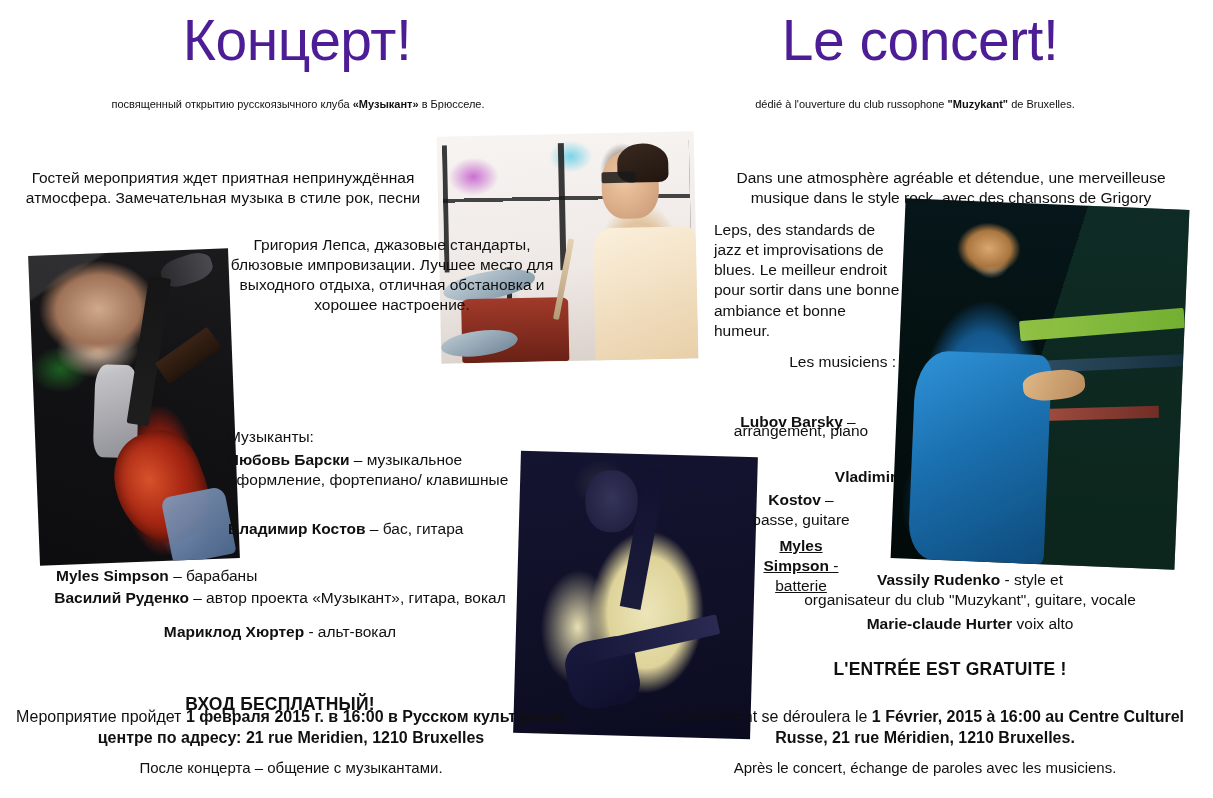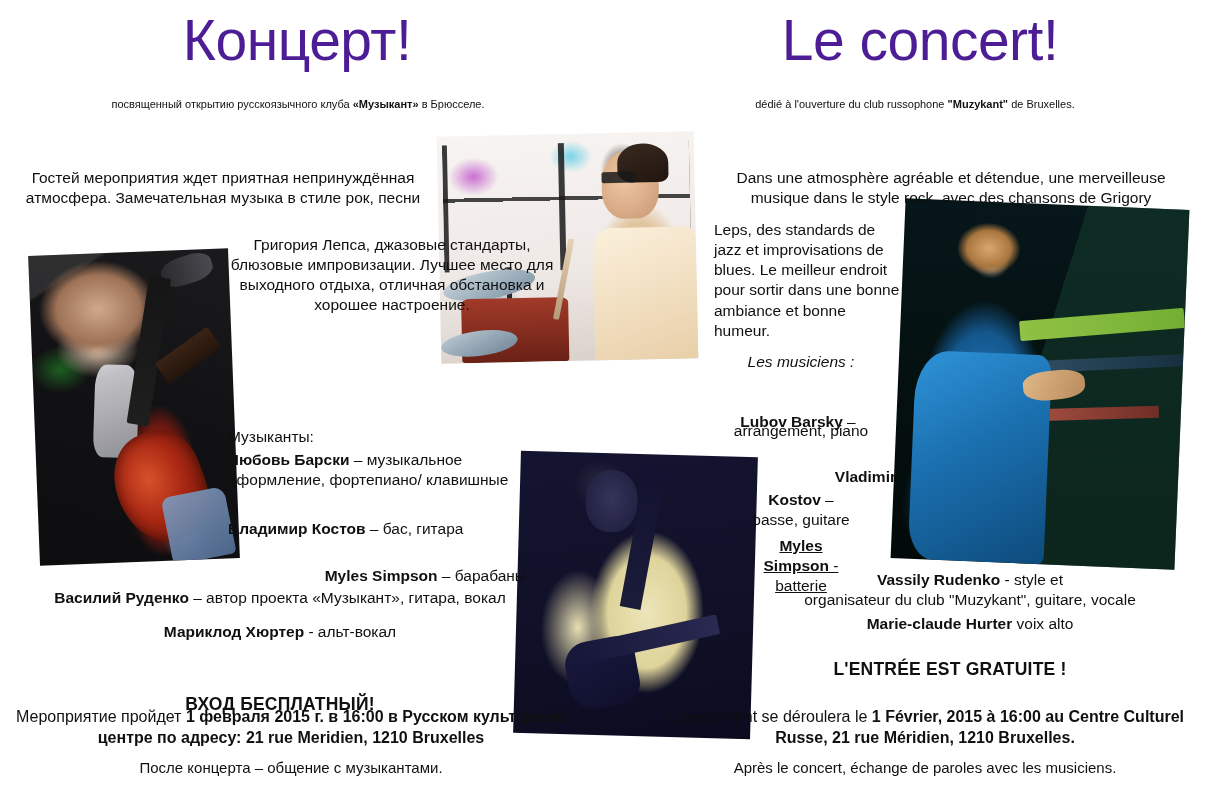--- a/index.html
+++ b/index.html
@@ -190,33 +190,33 @@
   .after{font-size:15px;}
 
   
   #title-ru{left:62px;top:12px;width:470px;text-align:center;}
   #lead-ru{left:28px;top:97px;width:540px;text-align:center;}
   #para-ru-1{left:8px;top:168px;width:430px;text-align:center;}
   #para-ru-2{left:222px;top:235px;width:340px;text-align:center;}
   #musicians-ru-head{left:228px;top:427px;width:300px;text-align:left;}
   #musicians-ru-1{left:228px;top:450px;width:286px;text-align:left;}
   #musicians-ru-2{left:228px;top:519px;width:300px;text-align:left;}
-  #musicians-ru-3{left:66px;top:566px;width:460px;text-align:right;}
+  #musicians-ru-3{left:56px;top:566px;width:460px;text-align:left;}
   #musicians-ru-4{left:0px;top:588px;width:560px;text-align:center;}
   #musicians-ru-5{left:20px;top:622px;width:520px;text-align:center;}
   #free-ru{left:20px;top:693px;width:520px;text-align:center;}
   #where-ru{left:6px;top:707px;width:570px;text-align:center;}
   #after-ru{left:6px;top:758px;width:570px;text-align:center;}
 
   
   #title-fr{left:700px;top:12px;width:440px;text-align:center;}
   #lead-fr{left:630px;top:97px;width:570px;text-align:center;}
   #para-fr-1{left:716px;top:168px;width:470px;text-align:center;}
   #para-fr-2{left:714px;top:220px;width:190px;text-align:left;}
-  #musicians-fr-head{left:706px;top:352px;width:190px;text-align:center;font-style:italic;}
+  #musicians-fr-head{left:706px;top:352px;width:190px;text-align:right;}
   #musicians-fr-1{left:700px;top:375px;width:196px;text-align:center;margin-top:37px;}
   #musicians-fr-2{left:706px;top:421px;width:190px;text-align:center;}
   #musicians-fr-3{left:706px;top:467px;width:190px;text-align:right;}
   #musicians-fr-4{left:706px;top:490px;width:190px;text-align:center;}
   #musicians-fr-5{left:706px;top:536px;width:190px;text-align:center;text-decoration:underline;}
   #musicians-fr-6{left:740px;top:570px;width:460px;text-align:center;}
   #musicians-fr-7{left:740px;top:614px;width:460px;text-align:center;}
   #free-fr{left:700px;top:658px;width:500px;text-align:center;}
   #where-fr{left:640px;top:707px;width:570px;text-align:center;}
   #after-fr{left:640px;top:758px;width:570px;text-align:center;}

